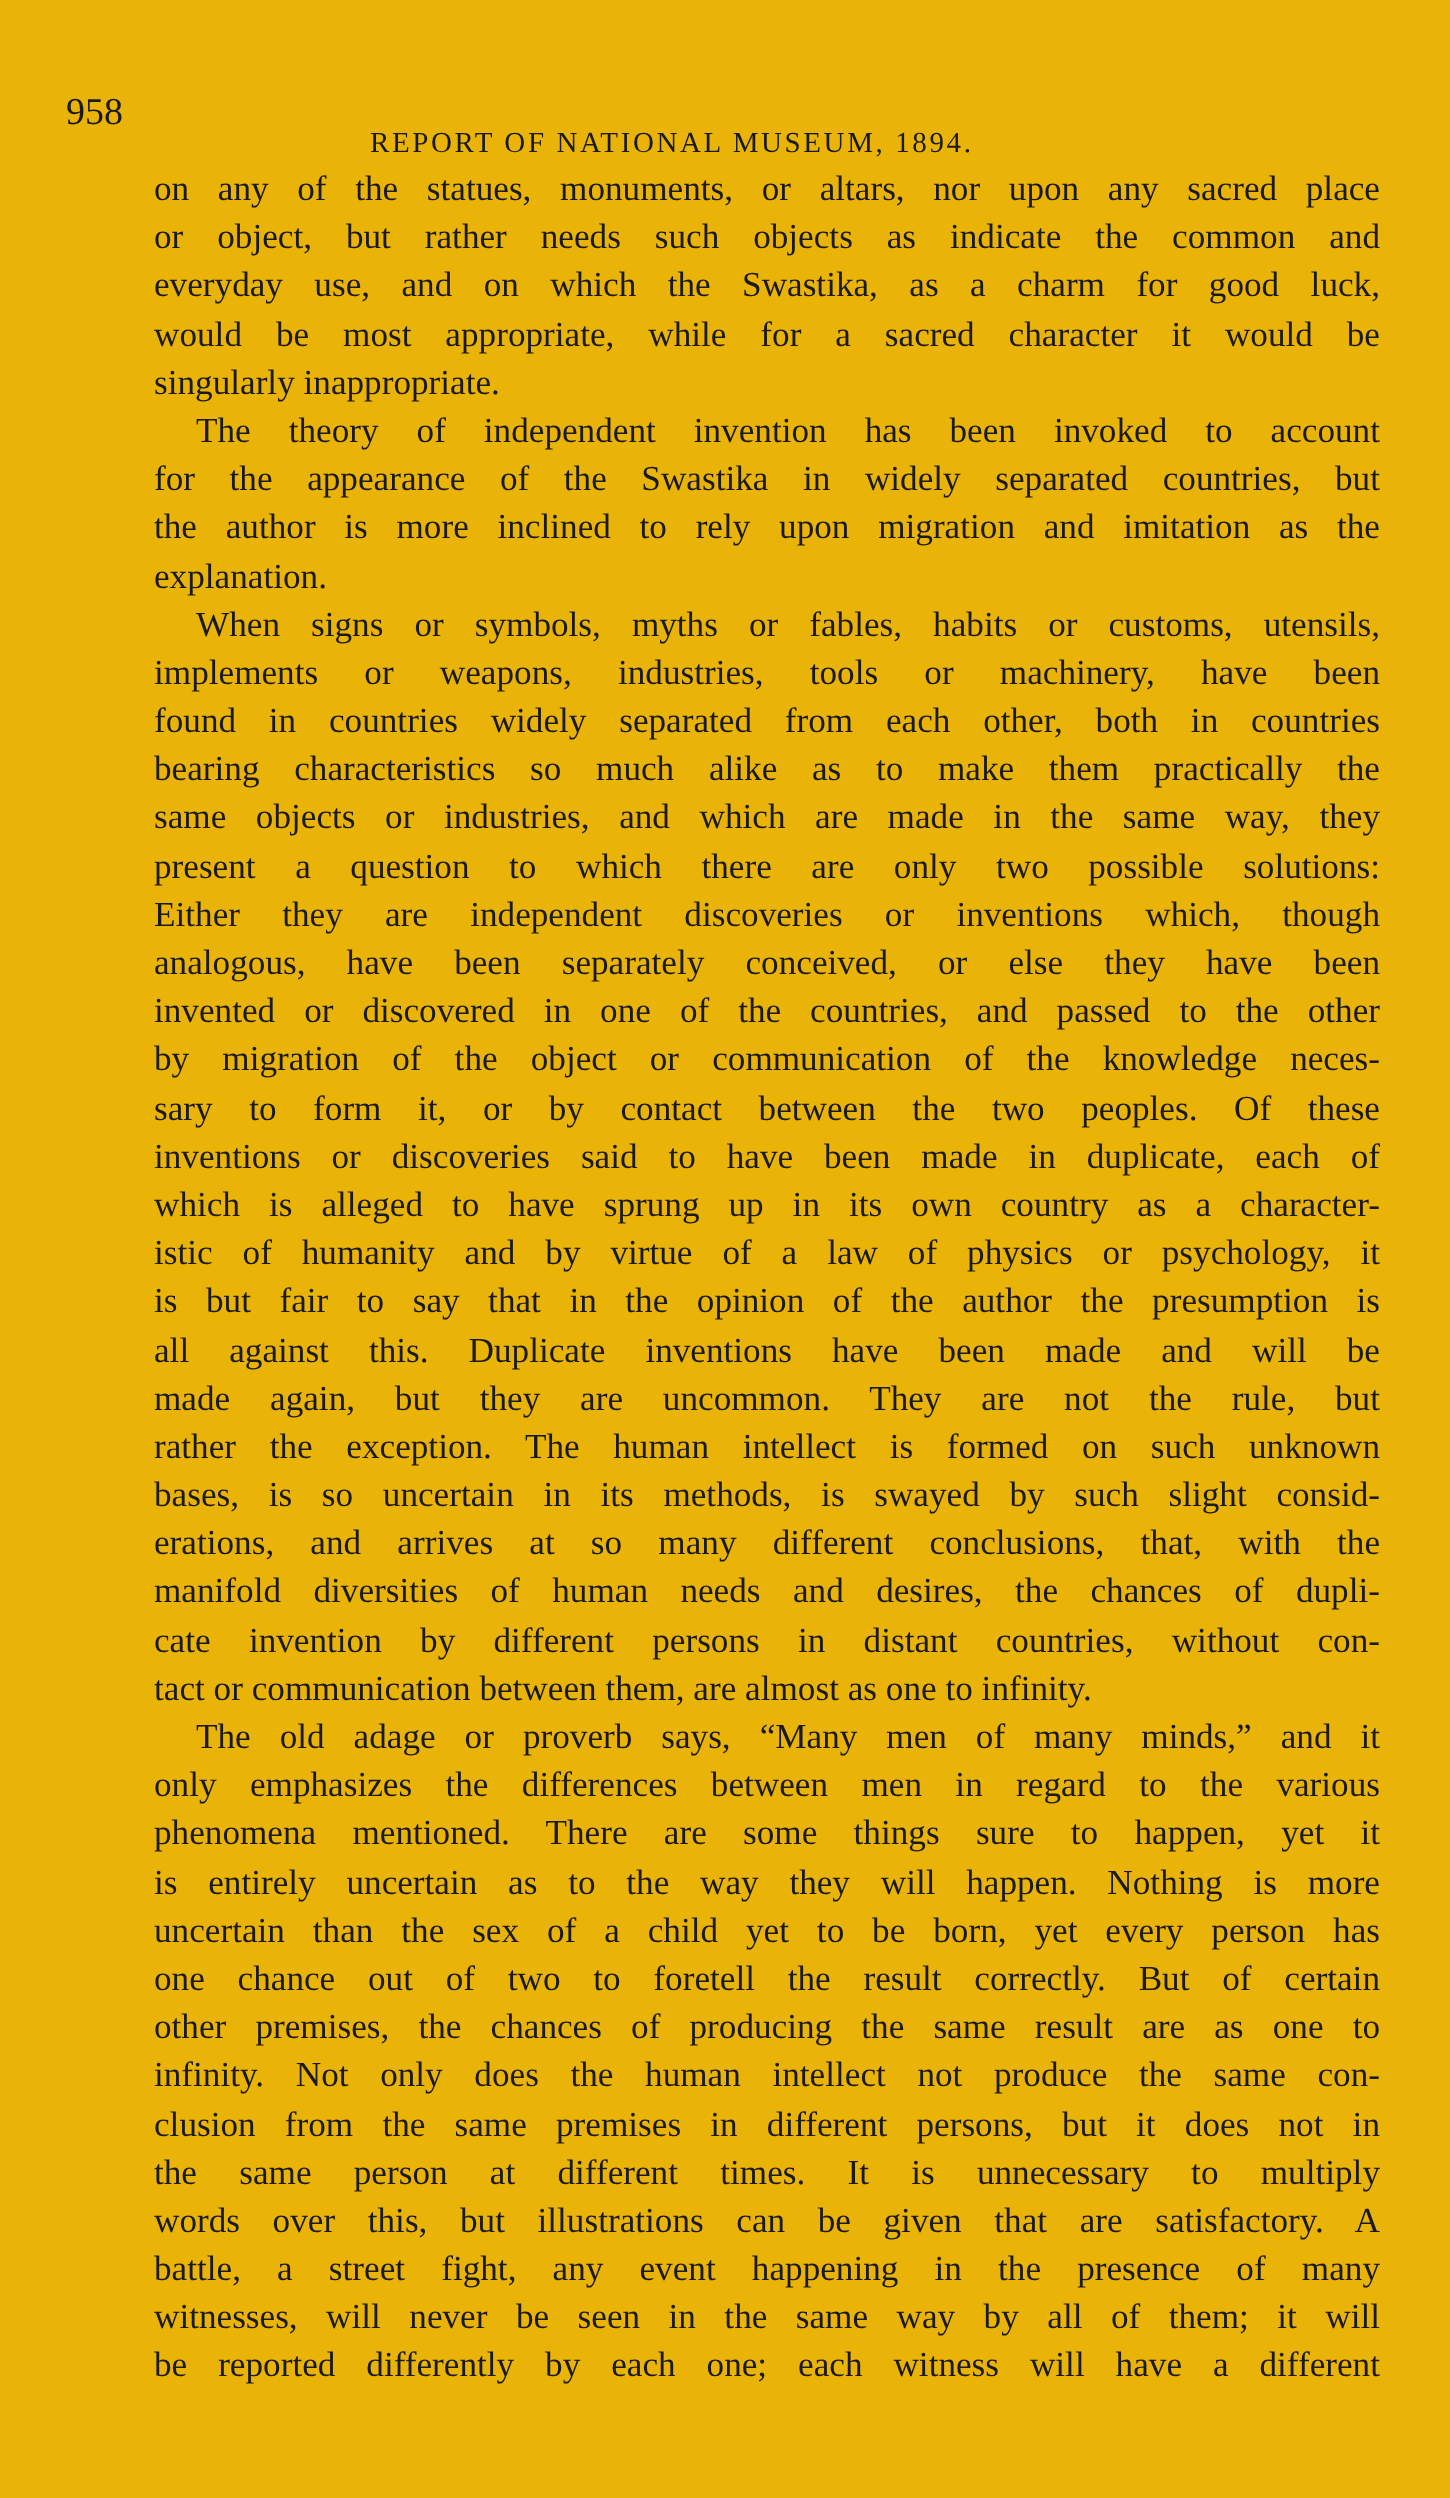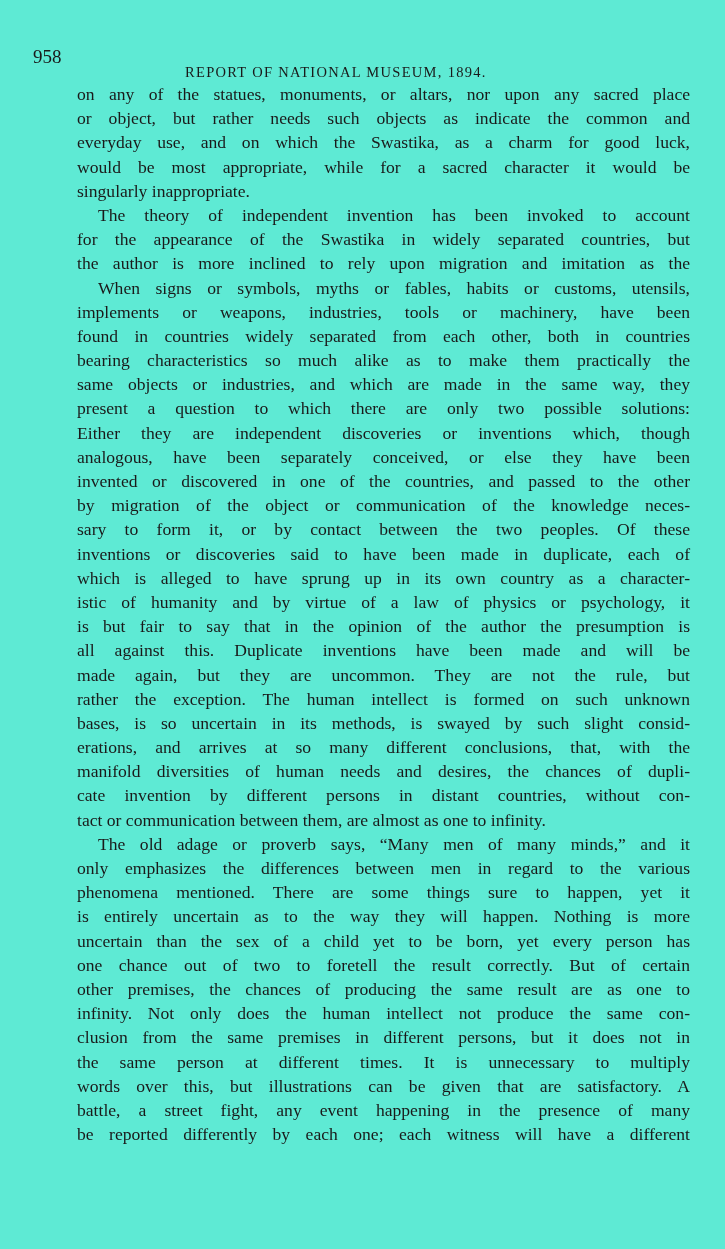--- a/index.html
+++ b/index.html
@@ -1,17 +1,17 @@
 <!DOCTYPE html>
 <html><head>
 <meta charset="utf-8">
 <style>
   html, body { margin: 0; padding: 0; background: #ffffff; }
   body { width: 725px; height: 1249px; position: relative; overflow: hidden; }
-  .page { position: absolute; left: 0; top: 0; width: 725px; height: 1249px; background: #5eead4; color: #1a1a1a; }
+  .page { position: absolute; left: 0; top: 0; width: 725px; height: 1249px; background: #eab308; color: #1a1a1a; }
   .header { position: absolute; top: 46px; left: 33px; width: 658px; height: 24px; font-family: "Liberation Serif", serif; }
   .page-number { position: absolute; left: 0; top: 0; font-size: 19px; }
   .running-title { position: absolute; left: 152px; top: 18px; font-size: 14.5px; letter-spacing: 1.3px; }
   .body { position: absolute; left: 35px; top: 82px; width: 655px; font-family: "Liberation Serif", serif; font-size: 17.6px; }
   .line { display: block; height: 24.2px; line-height: 24.2px; white-space: nowrap; text-align: justify; text-align-last: justify; margin-left: 42px; }
   .line.last { text-align-last: left; }
   .line.indent { padding-left: 21px; }
 </style>
 </head>
 <body>
@@ -26,20 +26,21 @@
         <span class="line">on any of the statues, monuments, or altars, nor upon any sacred place</span>
         <span class="line">or object, but rather needs such objects as indicate the common and</span>
         <span class="line">everyday use, and on which the Swastika, as a charm for good luck,</span>
         <span class="line">would be most appropriate, while for a sacred character it would be</span>
         <span class="line last">singularly inappropriate.</span>
       </div>
       <div>
         <span class="line indent">The theory of independent invention has been invoked to account</span>
         <span class="line">for the appearance of the Swastika in widely separated countries, but</span>
         <span class="line">the author is more inclined to rely upon migration and imitation as the</span>
+        <span class="line last">explanation.</span>
       </div>
       <div>
         <span class="line indent">When signs or symbols, myths or fables, habits or customs, utensils,</span>
         <span class="line">implements or weapons, industries, tools or machinery, have been</span>
         <span class="line">found in countries widely separated from each other, both in countries</span>
         <span class="line">bearing characteristics so much alike as to make them practically the</span>
         <span class="line">same objects or industries, and which are made in the same way, they</span>
         <span class="line">present a question to which there are only two possible solutions:</span>
         <span class="line">Either they are independent discoveries or inventions which, though</span>
         <span class="line">analogous, have been separately conceived, or else they have been</span>
@@ -65,16 +66,17 @@
         <span class="line">phenomena mentioned. There are some things sure to happen, yet it</span>
         <span class="line">is entirely uncertain as to the way they will happen. Nothing is more</span>
         <span class="line">uncertain than the sex of a child yet to be born, yet every person has</span>
         <span class="line">one chance out of two to foretell the result correctly. But of certain</span>
         <span class="line">other premises, the chances of producing the same result are as one to</span>
         <span class="line">infinity. Not only does the human intellect not produce the same con-</span>
         <span class="line">clusion from the same premises in different persons, but it does not in</span>
         <span class="line">the same person at different times. It is unnecessary to multiply</span>
         <span class="line">words over this, but illustrations can be given that are satisfactory. A</span>
         <span class="line">battle, a street fight, any event happening in the presence of many</span>
+        <span class="line">witnesses, will never be seen in the same way by all of them; it will</span>
         <span class="line">be reported differently by each one; each witness will have a different</span>
       </div>
     </div>
 </div>
 
 </body></html>

